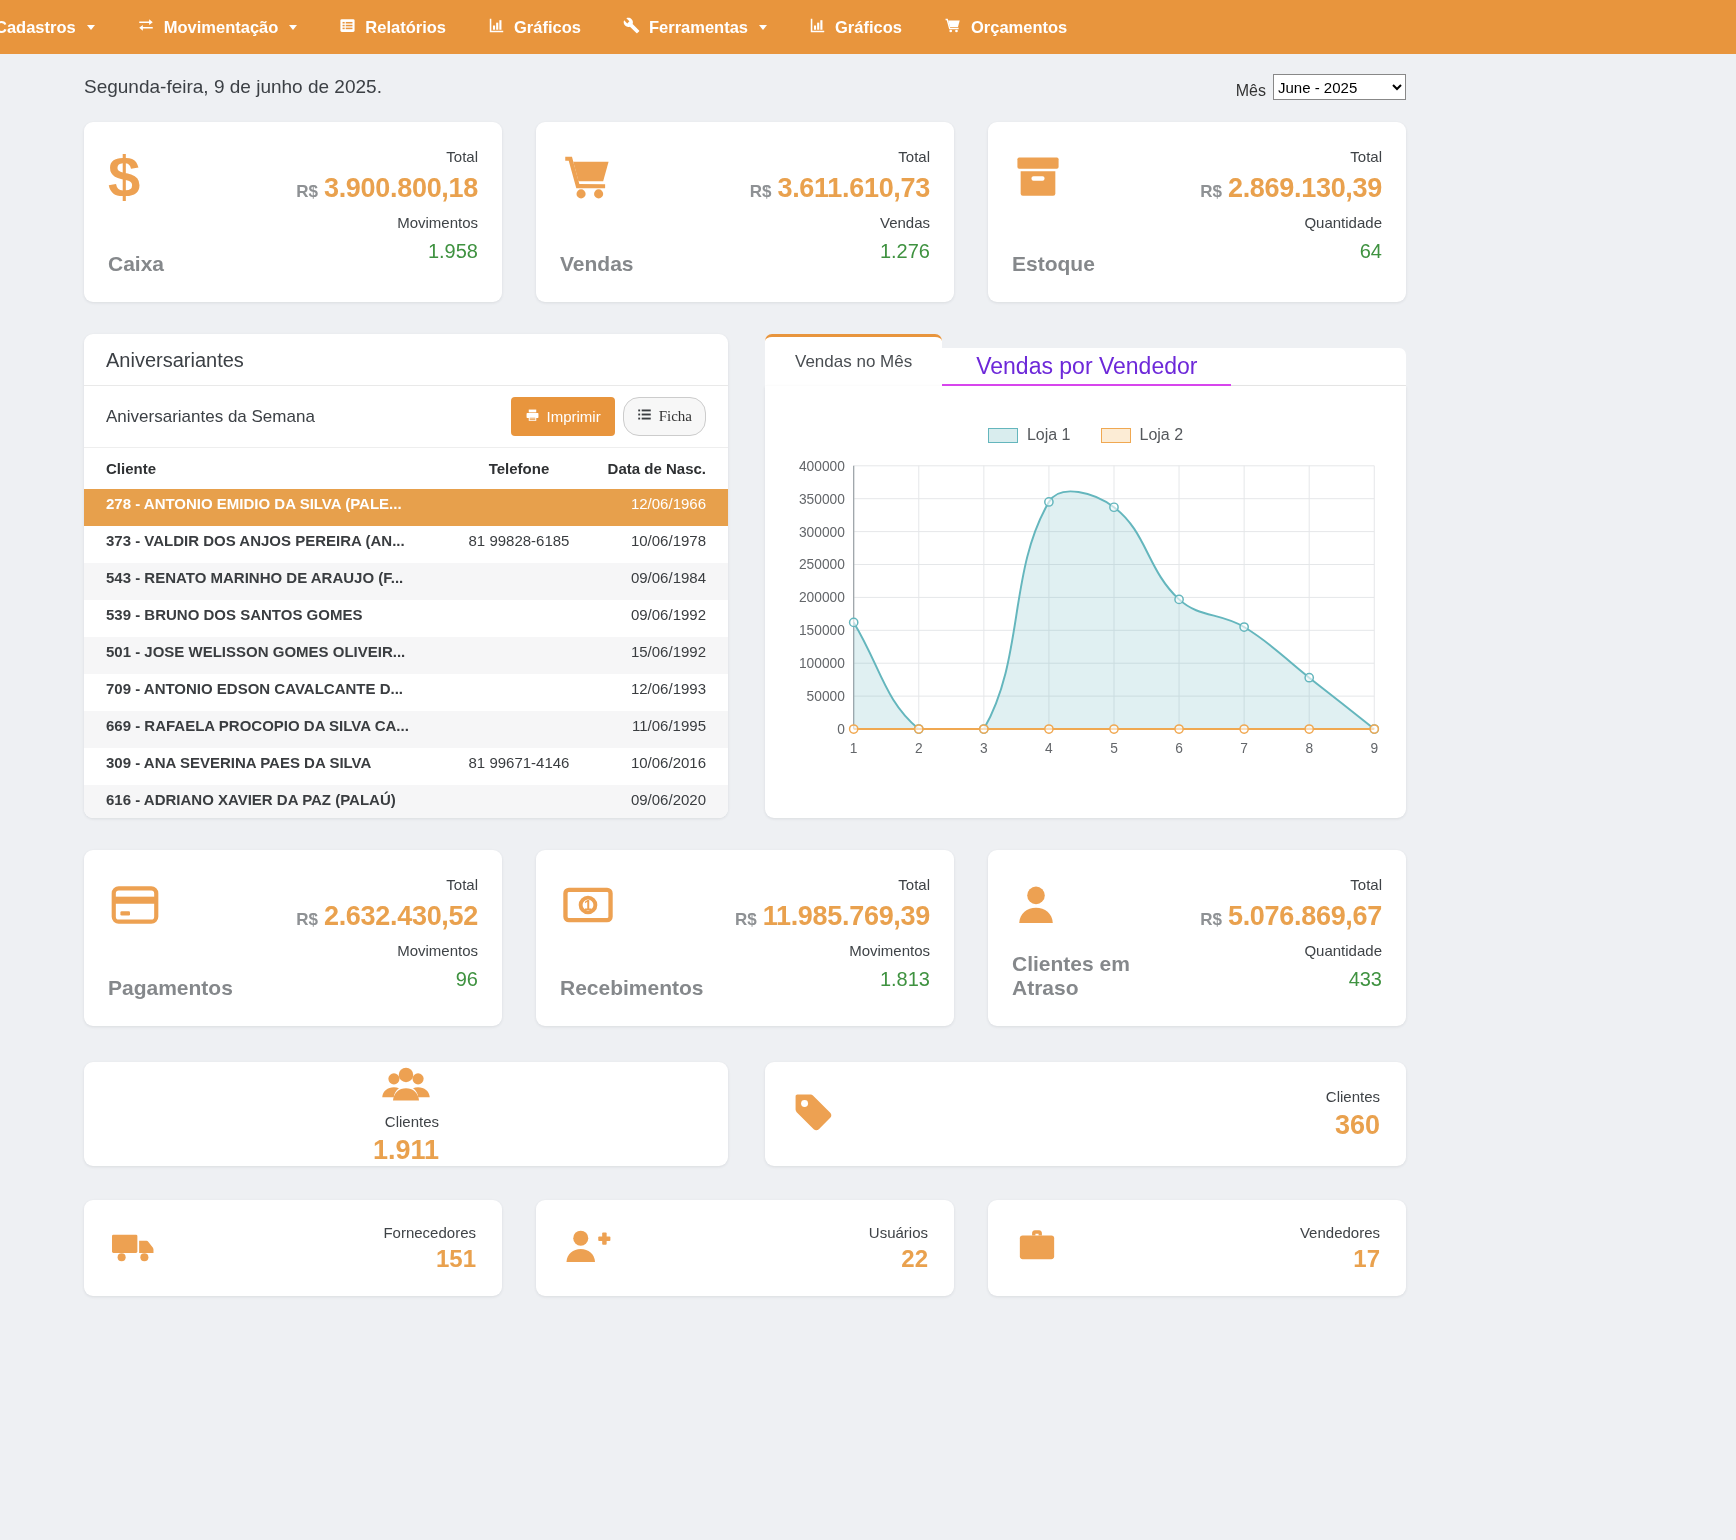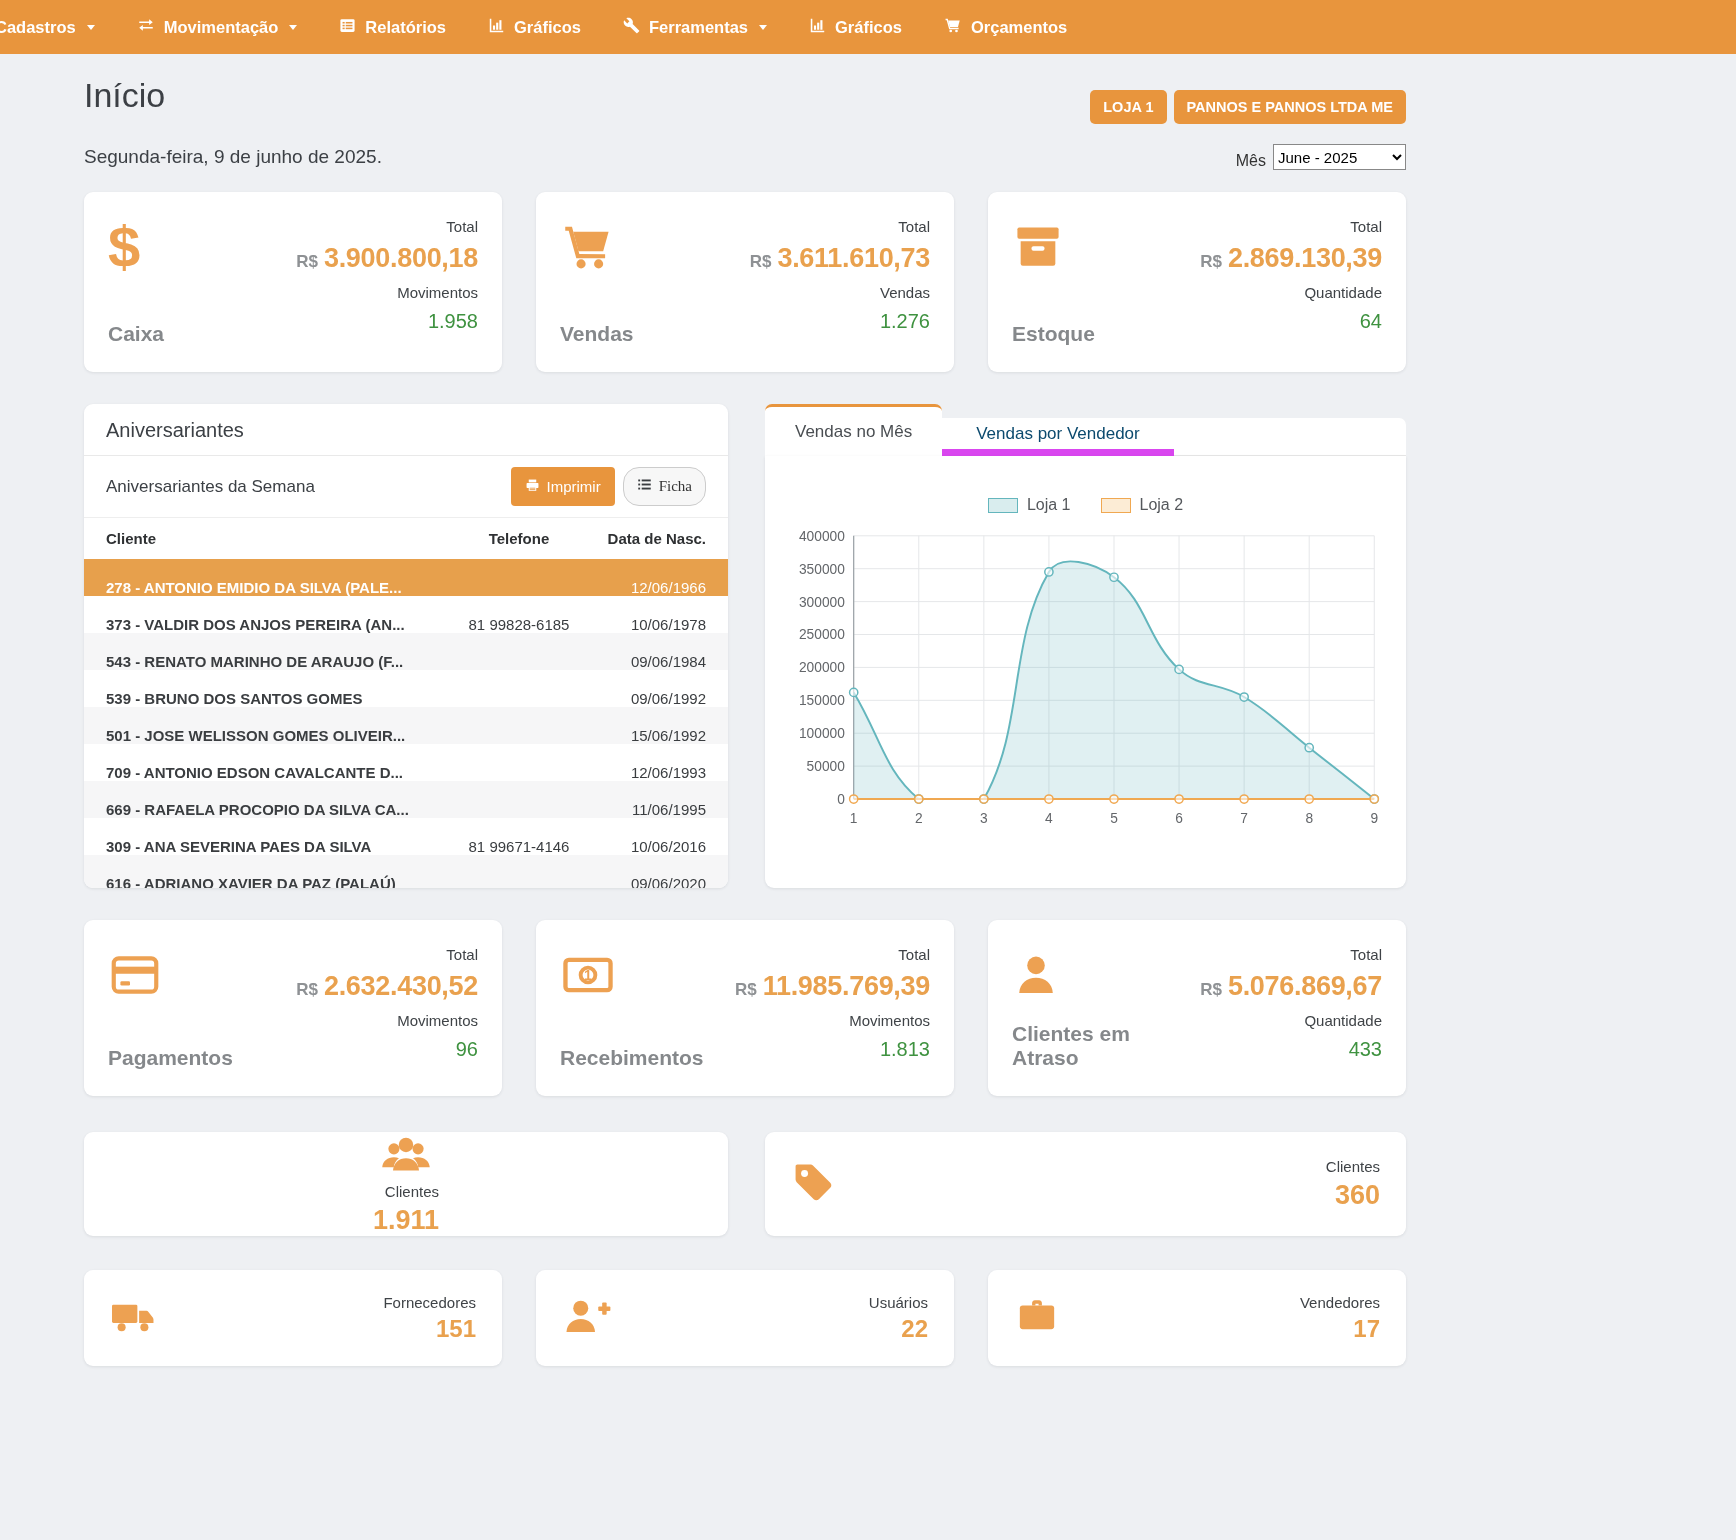--- a/index.html
+++ b/index.html
@@ -47,31 +47,31 @@
   .anv-sub { font-size:17px; color:#3c4045; }
   .tool-btns { display:flex; gap:8px; }
   .btn-print { background:#e8953d; color:#fff; font-size:15px; padding:9px 14px; border-radius:4px;
     border:none; display:flex; align-items:center; gap:7px; font-family:inherit; cursor:pointer; }
   .btn-ficha { background:#f7f7f7; color:#333; font-size:15px; padding:9px 13px; border-radius:16px;
     border:1px solid #ccc; display:flex; align-items:center; gap:7px; font-family:Liberation Serif, serif; cursor:pointer; }
   .thead { display:flex; padding:12px 22px; font-weight:700; font-size:15px; color:#2f3133; }
   .c1 { flex:1; text-align:left; overflow:hidden; white-space:nowrap; }
   .c2 { width:150px; text-align:center; }
   .c3 { width:112px; text-align:right; }
-  .trow { display:flex; padding:0 22px; height:37px; align-items:flex-end; font-size:15px; color:#3a3d40; cursor:pointer; }
+  .trow { display:flex; padding:6px 22px; height:37px; align-items:flex-start; font-size:15px; color:#3a3d40; cursor:pointer; }
   .trow .c1 { font-weight:700; }
   .trow.alt { background:#f6f6f7; }
   .trow.hl { background:#e7a04c; color:#fff; }
   
   .chart-col { flex:1; display:flex; flex-direction:column; }
   .tabs { display:flex; align-items:flex-end; height:52px; }
   .tab-active { background:#fff; border-top:3px solid #e8953d; border-radius:7px 7px 0 0; height:52px;
     display:flex; align-items:center; padding:0 30px; font-size:17px; color:#4a4e52; cursor:pointer; }
   .tab-idle { background:#fff; height:38px; display:flex; align-items:center; padding:0 34px;
-    font-size:17px; color:#0c4a6e; border-bottom:7px solid #d946ef; cursor:pointer; }
+    font-size:23px; color:#6d28d9; border-bottom:2px solid #d946ef; cursor:pointer; }
   .tab-fill { flex:1; background:#fff; height:38px; border-bottom:1px solid #e7e7e7; border-radius:0 7px 0 0; }
   .chart-body { background:#fff; height:432px; border-radius:0 0 9px 9px; box-shadow:0 1px 3px rgba(40,50,60,.10);
     padding:24px 16px 6px; }
   .legend { display:flex; justify-content:center; align-items:center; gap:30px; margin:16px 0 10px; font-size:16px; color:#55585c; }
   .lg-item { display:flex; align-items:center; cursor:pointer; }
   .lg-box { width:30px; height:15px; border:1.5px solid; display:inline-block; margin-right:9px; }
   #chart-svg { width:100%; display:block; }
   
   .wide-row { display:flex; gap:37px; margin-top:36px; }
   .wide { height:104px; display:flex; justify-content:space-between; align-items:center; padding:0 26px; color:#eda152; }
@@ -142,27 +142,20 @@
           <path d="M1.5 2.6h3.1l3.4 12.6 11.9.1v1.9H6.6L3.1 4.5H1.5z"></path>
           <circle cx="8.8" cy="19.8" r="1.9"></circle>
           <circle cx="16.9" cy="19.8" r="1.9"></circle>
         </svg></span>
     <span>Orçamentos</span>
   </a>
 </nav>
 
 <div class="page">
 
-  <div class="header-row">
-    <h1>Início</h1>
-    <div class="hdr-buttons">
-      <button class="btn-orange">LOJA 1</button>
-      <button class="btn-orange">PANNOS E PANNOS LTDA ME</button>
-    </div>
-  </div>
   <div class="date-row">
     <span class="date-txt">Segunda-feira, 9 de junho de 2025.</span>
     <div class="month">
       <span>Mês</span>
       <select><option>June - 2025</option></select>
     </div>
   </div>
 
   <div class="row3">
     <div class="card stat">

